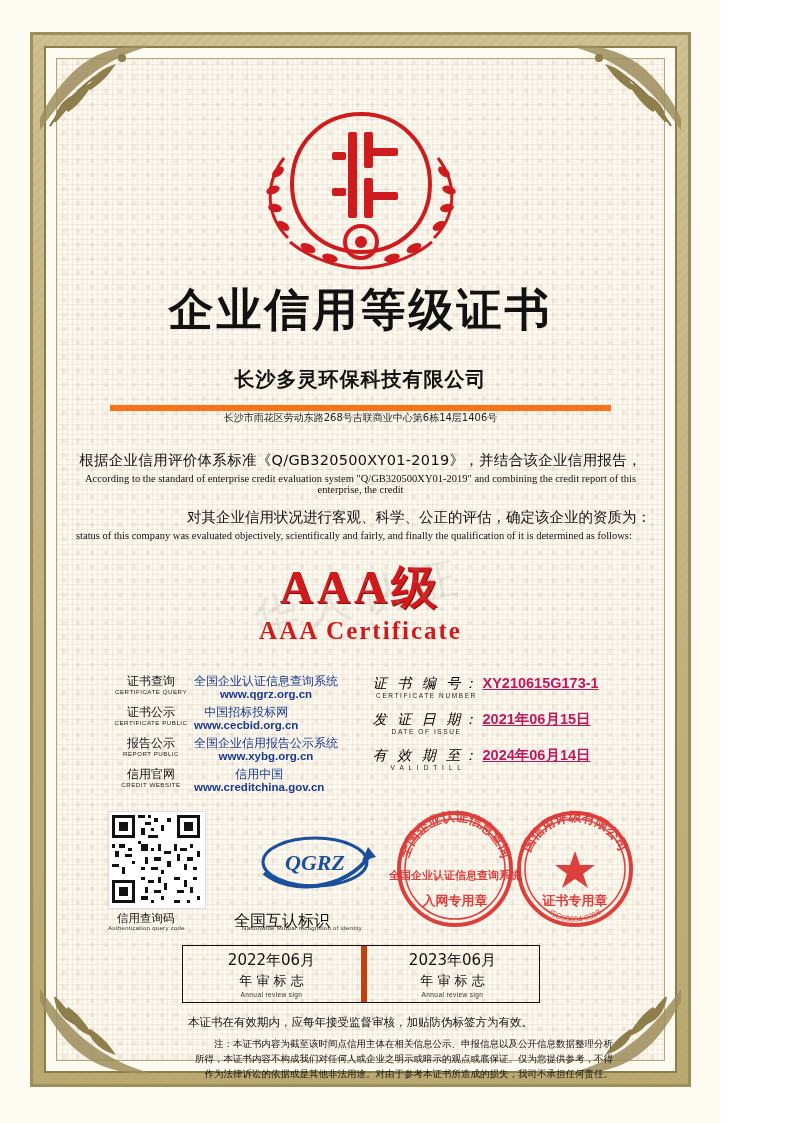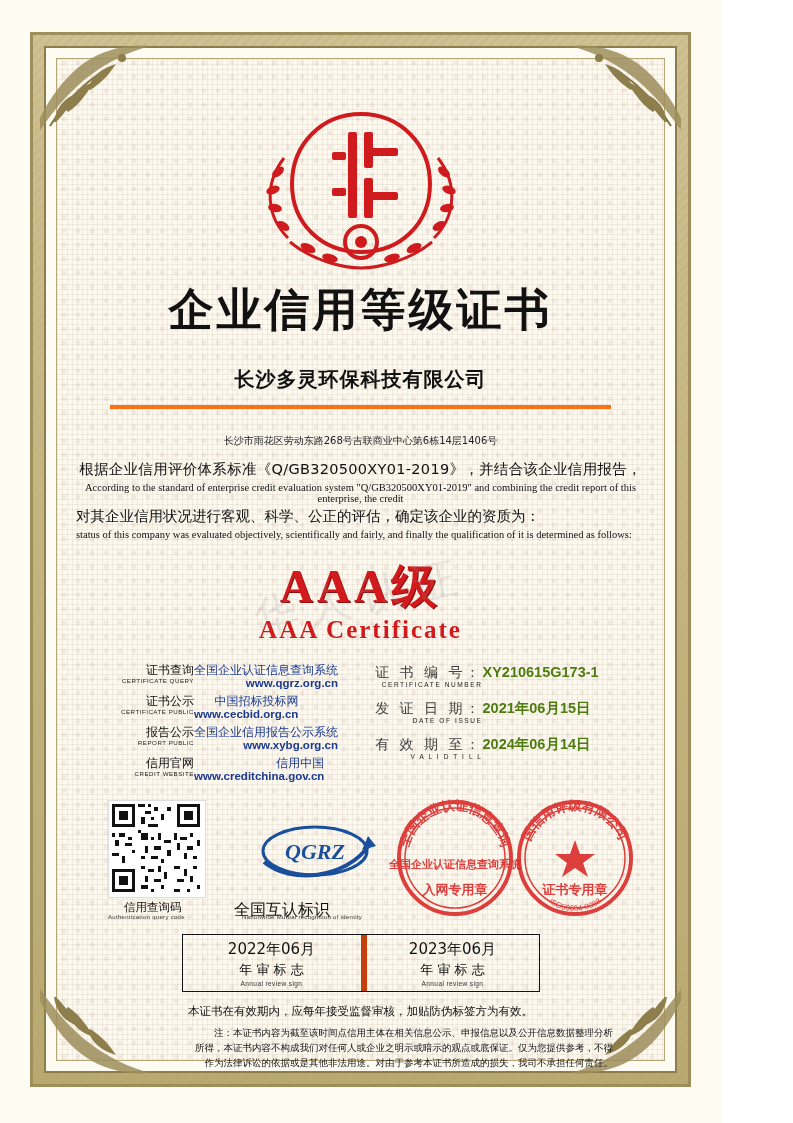--- a/index.html
+++ b/index.html
@@ -83,36 +83,36 @@
     font-size:23px;font-weight:bold;color:#111;
     letter-spacing:2px;margin-top:6px;
   }
   .company{
     font-family:"DejaVu Sans","Liberation Sans",sans-serif;
     font-size:20px;font-weight:bold;color:#111;
     margin-top:26px;letter-spacing:1px;
   }
   .addr-line{
     margin:12px 40px 0 40px;
-    border-top:4px solid #f97316;
-    padding-top:25px;
+    border-top:6px solid #f97316;
+    padding-top:0;
     font-family:"DejaVu Sans","Liberation Sans",sans-serif;
     font-size:10px;color:#222;
   }
   .body-cn{
     font-family:"DejaVu Sans","Liberation Sans",sans-serif;
-    font-size:14.5px;color:#111;margin-top:12px;letter-spacing:.3px;
+    font-size:14.5px;color:#111;margin-top:26px;letter-spacing:.3px;
   }
   .body-en{
     font-family:"Liberation Serif","DejaVu Serif",serif;
     font-size:10.5px;color:#111;margin-top:3px;
   }
   .body-cn2{
     font-family:"DejaVu Sans","Liberation Sans",sans-serif;
-    font-size:14.5px;color:#111;margin-top:3px;text-align:left;padding-left:6px;
+    font-size:14.5px;color:#111;margin-top:13px;text-align:right;padding-left:6px;
   }
   .body-en2{
     font-family:"Liberation Serif","DejaVu Serif",serif;
     font-size:10.5px;color:#111;margin-top:3px;text-align:left;padding-left:6px;
   }
   .grade-cn{
     font-family:"Liberation Serif","DejaVu Serif",serif;
     font-size:46px;font-weight:bold;color:#d2191b;
     margin-top:16px;letter-spacing:4px;
     text-shadow:1px 1px 0 #8d0d0e;
@@ -125,21 +125,21 @@
   .watermark{
     position:absolute;left:0;right:0;top:498px;
     font-family:"DejaVu Sans","Liberation Sans",sans-serif;
     font-size:44px;color:rgba(150,150,150,.17);
     letter-spacing:10px;transform:rotate(-12deg);
     pointer-events:none;
   }
 
   
   .info{
-    display:flex;margin-top:20px;text-align:right;
+    display:flex;margin-top:30px;text-align:center;
   }
   .info-left{width:50%;padding-left:38px;box-sizing:border-box;}
   .info-right{width:50%;padding-left:10px;box-sizing:border-box;}
   .ir{display:flex;margin-bottom:5px;}
   .ir .lbl{width:86px;flex:none;}
   .lbl-cn{
     font-family:"DejaVu Sans","Liberation Sans",sans-serif;
     font-size:12px;color:#111;line-height:13px;
   }
   .lbl-en{
@@ -151,40 +151,40 @@
     font-size:12px;color:#1a3a8f;line-height:13px;
   }
   .val-url{
     font-family:"Liberation Sans","DejaVu Sans",sans-serif;
     font-size:11.5px;color:#1a3a8f;font-weight:bold;line-height:13px;
   }
   .ir2{display:flex;align-items:baseline;margin-bottom:10px;}
   .ir2 .lbl{width:112px;flex:none;}
   .r-lbl-cn{
     font-family:"DejaVu Sans","Liberation Sans",sans-serif;
-    font-size:14px;color:#404040;letter-spacing:3px;line-height:15px;
+    font-size:14px;color:#000000;letter-spacing:3px;line-height:15px;font-style:italic;
   }
   .r-lbl-en{
     font-family:"Liberation Sans","DejaVu Sans",sans-serif;
     font-size:6.5px;color:#222;letter-spacing:1.6px;line-height:9px;
   }
   .r-val{
     font-family:"Liberation Sans","DejaVu Sans",sans-serif;
-    font-size:14.5px;color:#4d7c0f;font-weight:bold;
+    font-size:14.5px;color:#be185d;font-weight:bold;text-decoration:underline;
   }
 
   
   .marks{position:relative;height:128px;margin-top:12px;}
   .qr{
     position:absolute;left:38px;top:0;width:96px;height:96px;
     background:#fff;border:1px solid #ddd;
   }
   .qr svg{display:block;}
   .qr-cap-cn{
-    position:absolute;left:54px;top:100px;width:110px;
+    position:absolute;left:47px;top:100px;width:110px;
     font-family:"DejaVu Sans","Liberation Sans",sans-serif;
     font-size:11.5px;color:#111;text-align:left;
   }
   .qr-cap-en{
     position:absolute;left:38px;top:114px;width:130px;
     font-family:"Liberation Sans","DejaVu Sans",sans-serif;
     font-size:6px;color:#333;text-align:left;letter-spacing:.3px;
   }
   .qgrz{position:absolute;left:180px;top:10px;width:130px;height:82px;}
   .qgrz-cap-cn{

